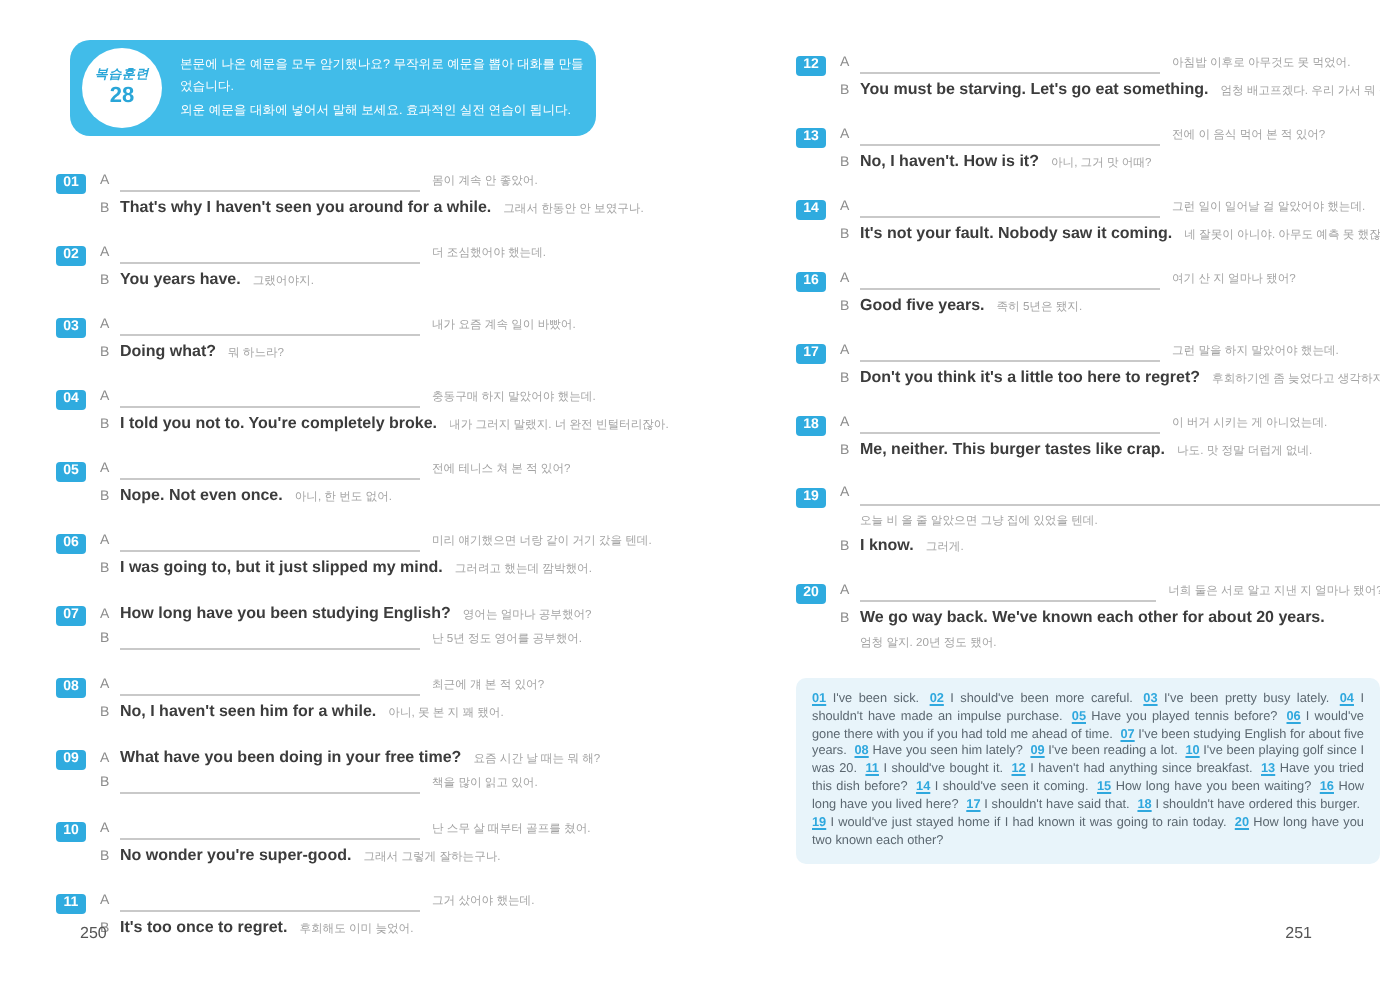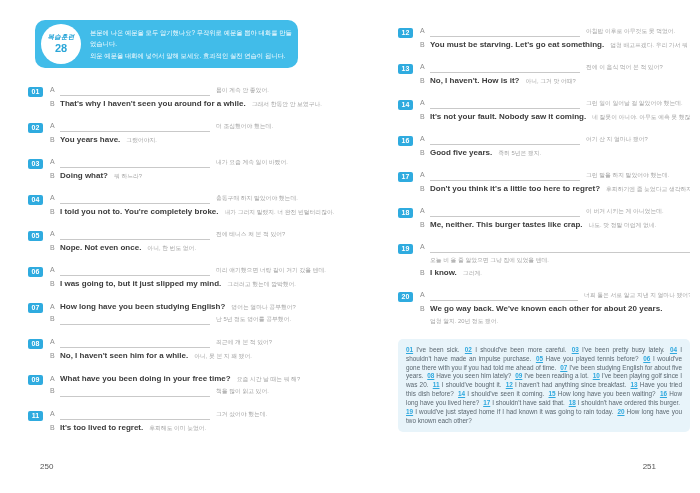--- a/index.html
+++ b/index.html
@@ -194,30 +194,45 @@
           <span class="ko">요즘 시간 날 때는 뭐 해?</span>
         </div>
         <div class="line">
           <span class="sp">B</span>
           <span class="blank normal"></span>
           <span class="ko">책을 많이 읽고 있어.</span>
         </div>
       </div>
     </div>
     <div class="item">
+      <span class="num-badge">10</span>
+      <div class="lines">
+        <div class="line">
+          <span class="sp">A</span>
+          <span class="blank normal"></span>
+          <span class="ko">난 스무 살 때부터 골프를 쳤어.</span>
+        </div>
+        <div class="line">
+          <span class="sp">B</span>
+          <span class="en">No wonder you're super-good.</span>
+          <span class="ko">그래서 그렇게 잘하는구나.</span>
+        </div>
+      </div>
+    </div>
+    <div class="item">
       <span class="num-badge">11</span>
       <div class="lines">
         <div class="line">
           <span class="sp">A</span>
           <span class="blank normal"></span>
           <span class="ko">그거 샀어야 했는데.</span>
         </div>
         <div class="line">
           <span class="sp">B</span>
-          <span class="en">It's too lived to regret.</span>
+          <span class="en">It's too once to regret.</span>
           <span class="ko">후회해도 이미 늦었어.</span>
         </div>
       </div>
     </div>
   </div>
 
 <div class="col-right">
   <div>
       <div class="item">
         <span class="num-badge">12</span>

